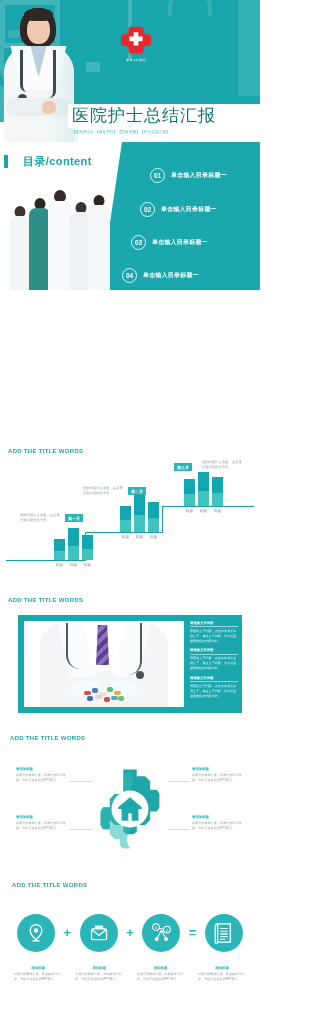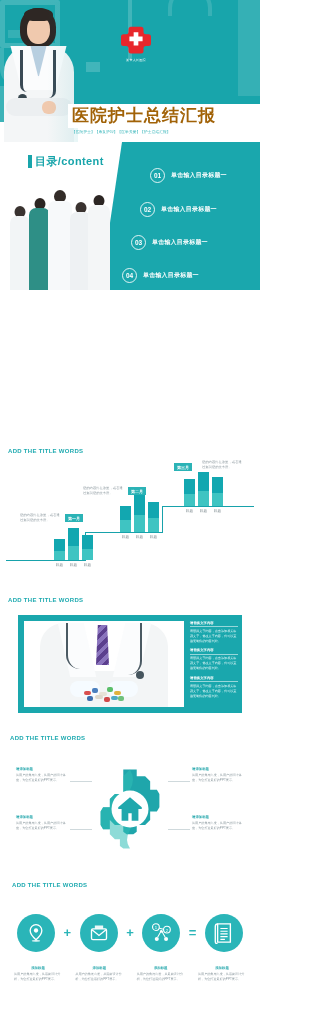--- a/index.html
+++ b/index.html
@@ -41,26 +41,26 @@
   .dr-lapelL{position:absolute;left:14px;top:44px;width:20px;height:44px;background:#fbfcfd;transform:skewX(14deg);}
   .dr-lapelR{position:absolute;left:39px;top:44px;width:20px;height:44px;background:#fbfcfd;transform:skewX(-14deg);}
   .dr-stethL{position:absolute;left:18px;top:48px;width:7px;height:42px;border-left:3px solid #3a4a55;border-radius:0 0 0 10px;}
   .dr-stethR{position:absolute;left:47px;top:48px;width:7px;height:48px;border-right:3px solid #3a4a55;border-radius:0 0 10px 0;}
   .dr-steth-bell{position:absolute;left:16px;top:92px;width:9px;height:9px;border-radius:50%;background:#37474f;}
   .dr-arm{position:absolute;left:4px;top:96px;width:66px;height:18px;background:#eceff1;border-radius:10px;}
   .dr-hand{position:absolute;left:40px;top:99px;width:14px;height:13px;background:#f0c9ae;border-radius:6px;}
   .cv-photo-fade{position:absolute;left:0;top:0;width:76px;height:140px;background:linear-gradient(to right,rgba(24,165,171,0) 60%,rgba(24,165,171,.10) 100%);}
 
   .cover-title-band{position:absolute;left:68px;top:104px;width:192px;height:24px;background:#ffffff;}
-  .cover-title{position:absolute;left:72px;top:104px;width:186px;font-size:17px;font-weight:bold;color:#a16207;letter-spacing:1px;line-height:24px;white-space:nowrap;}
+  .cover-title{position:absolute;left:72px;top:104px;width:186px;font-size:17px;font-weight:normal;color:#0f766e;letter-spacing:1px;line-height:24px;white-space:nowrap;}
   .cover-sub{position:absolute;left:72px;top:130px;width:186px;font-size:3.6px;color:#29b0b5;letter-spacing:.2px;white-space:nowrap;}
 
   
   .s2{position:absolute;left:0;top:142px;width:260px;height:148px;background:#fff;overflow:hidden;}
-  .s2-head{position:absolute;left:28px;top:12px;display:flex;align-items:center;gap:3px;}
+  .s2-head{position:absolute;left:4px;top:12px;display:flex;align-items:center;gap:15px;}
   .s2-bar{width:4px;height:13px;background:#18a5ab;}
   .s2-title{font-size:11px;font-weight:bold;color:#18a5ab;letter-spacing:.4px;white-space:nowrap;}
   .s2-panel{position:absolute;right:0;top:0;width:160px;height:148px;background:#1aa7ad;
      clip-path:polygon(22px 0,100% 0,100% 100%,0 100%);}
   .s2-photo{position:absolute;left:10px;top:36px;width:100px;height:112px;overflow:hidden;}
   .team{position:absolute;bottom:0;left:0;width:100px;height:106px;}
   .tm{position:absolute;bottom:0;}
   .tm .h{position:absolute;left:50%;transform:translateX(-50%);top:0;border-radius:50%;}
   .tm .b{position:absolute;left:0;bottom:0;border-radius:7px 7px 0 0;}
   .s2-item{position:absolute;display:flex;align-items:center;gap:6px;}

